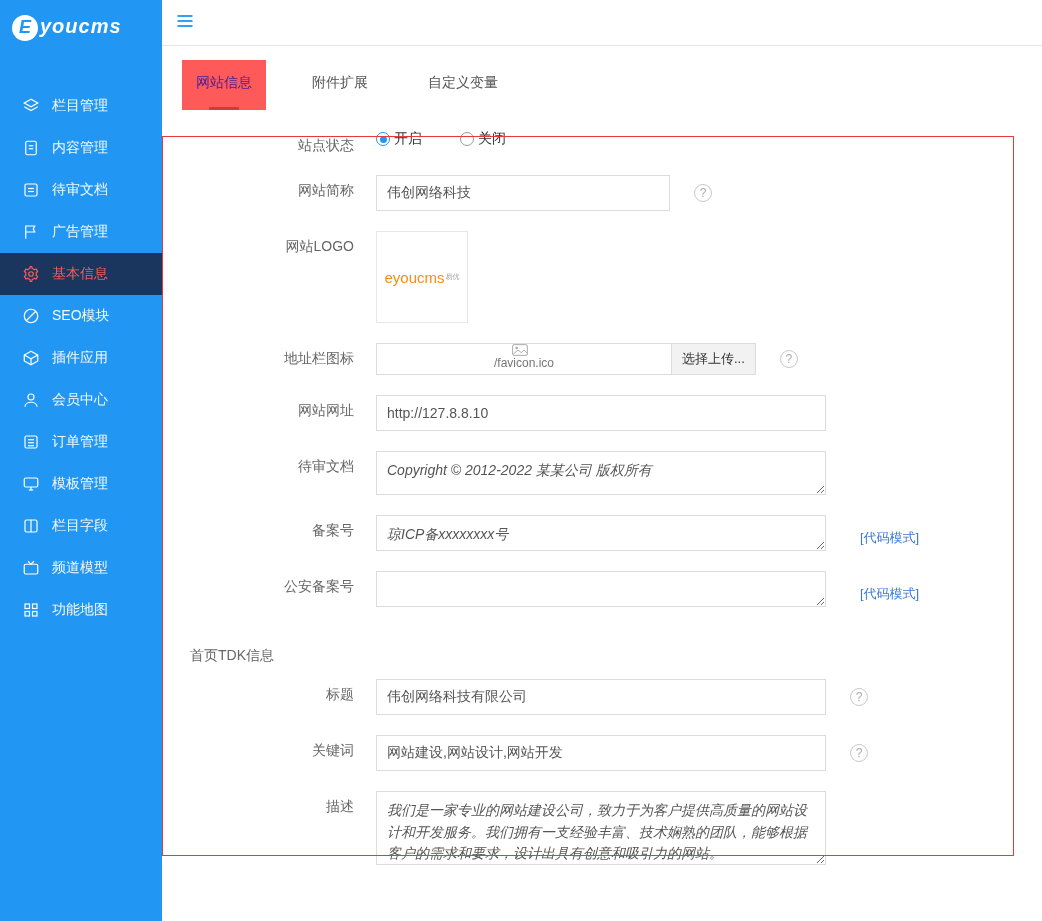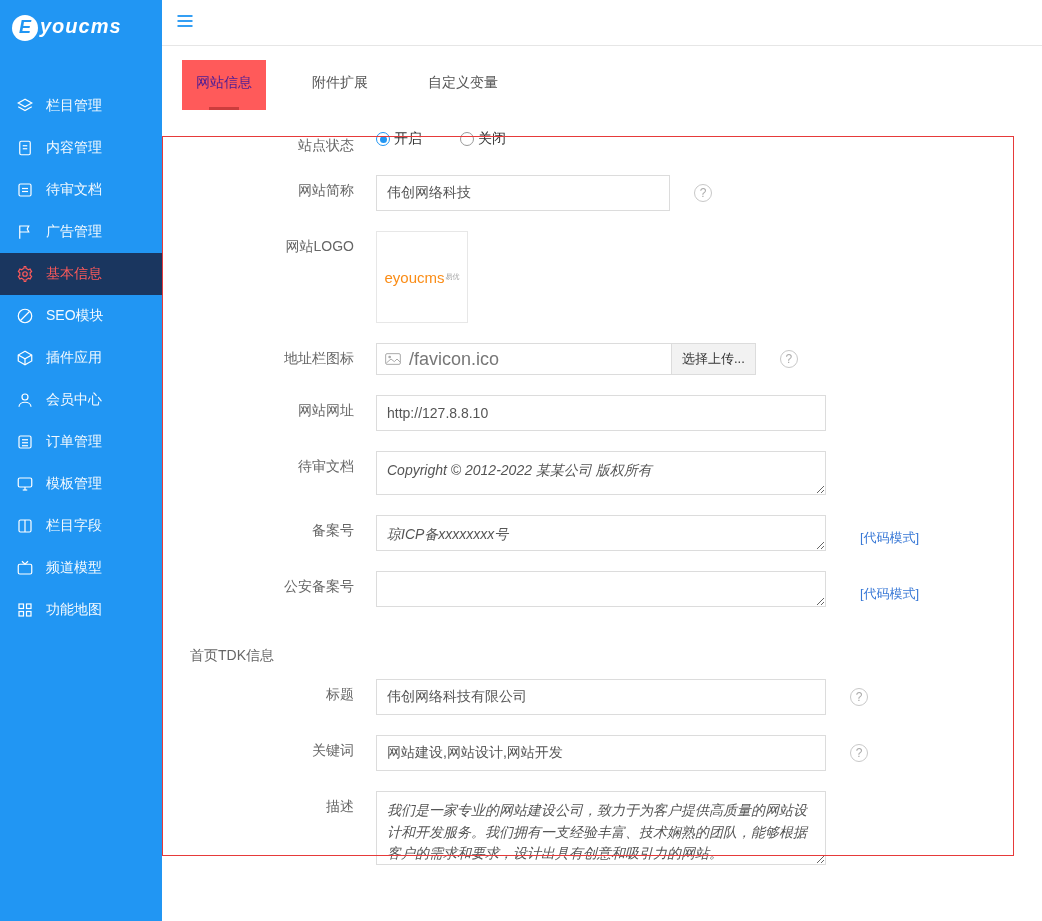--- a/index.html
+++ b/index.html
@@ -6,21 +6,21 @@
   *{box-sizing:border-box;margin:0;padding:0;font-family:"Microsoft YaHei","Segoe UI",Arial,sans-serif;}
   body{background:#f5f5f5;color:#333;font-size:14px;overflow:hidden;}
   .app{display:flex;height:100vh;min-height:921px;}
 
   
   .sidebar{width:162px;flex:0 0 162px;background:#2196f3;color:#fff;display:flex;flex-direction:column;}
   .logo{height:55px;display:flex;align-items:center;padding-left:12px;}
   .logo-mark{width:26px;height:26px;border-radius:50%;background:#fff;color:#2196f3;font-weight:700;display:flex;align-items:center;justify-content:center;font-size:18px;font-style:italic;margin-right:2px;}
   .logo-text{font-size:20px;font-weight:600;letter-spacing:1px;font-style:italic;padding-bottom:3px;}
   .menu{padding-top:30px;}
-  .menu-item{display:flex;align-items:center;height:42px;padding-left:16px;cursor:pointer;color:rgba(255,255,255,.95);}
+  .menu-item{display:flex;align-items:center;height:42px;padding-left:22px;cursor:pointer;color:rgba(255,255,255,.95);}
   .menu-item.active{background:#1a365f;color:#ff5a5a;}
   .menu-item.active .icon svg{stroke:#ff5a5a;}
   .menu-item .icon{width:18px;height:18px;margin-right:12px;display:flex;align-items:center;justify-content:center;}
   .menu-item .icon svg{stroke:#fff;stroke-width:1.6;fill:none;}
   .menu-item span.label{font-size:14px;}
 
   
   .main{flex:1;display:flex;flex-direction:column;background:#fff;min-width:0;}
   .topbar{height:46px;border-bottom:1px solid #e6e6e6;display:flex;align-items:center;padding:0 12px;}
   .hamburger{cursor:pointer;}
@@ -43,21 +43,21 @@
   .ta{border:1px solid #dcdcdc;padding:8px 10px;font-size:14px;color:#555;width:450px;background:#fff;resize:both;line-height:1.55;font-style:italic;}
   .help{width:18px;height:18px;border:1px solid #c8c8c8;border-radius:50%;display:flex;align-items:center;justify-content:center;font-size:12px;color:#aaa;cursor:pointer;}
   .radio{display:inline-flex;align-items:center;margin-right:14px;cursor:pointer;}
   .radio .dot{width:14px;height:14px;border:1px solid #999;border-radius:50%;margin-right:4px;display:flex;align-items:center;justify-content:center;}
   .radio.checked .dot{border-color:#2196f3;}
   .radio.checked .dot::after{content:"";width:7px;height:7px;border-radius:50%;background:#2196f3;}
   .logo-box{width:92px;height:92px;border:1px solid #e7e7e7;display:flex;align-items:center;justify-content:center;cursor:pointer;}
   .logo-box-inner{font-size:15px;color:#fa8c16;font-weight:500;display:flex;align-items:center;}
   .logo-box-inner .tiny{color:#a0a0a0;font-size:7px;margin-left:1px;}
   .fav-group{display:flex;}
-  .fav-input{border:1px solid #dcdcdc;height:32px;width:296px;display:flex;align-items:center;padding:0 8px;color:#777;font-size:18px;}
+  .fav-input{border:1px solid #dcdcdc;height:32px;width:296px;display:flex;align-items:center;padding:0 8px;color:#777;font-size:12px;flex-direction:column;}
   .fav-input .ic{width:16px;height:12px;margin-right:8px;}
   .upload-btn{height:32px;border:1px solid #dcdcdc;border-left:0;background:#f2f2f2;color:#333;padding:0 10px;font-size:13px;cursor:pointer;}
   .section-h{padding:30px 0 4px 4px;color:#666;font-size:14px;}
   .code-link{color:#3878d6;font-size:13px;cursor:pointer;padding:10px 0 0 10px;}
 </style>
 </head>
 <body>
 
 <div class="app">
 

